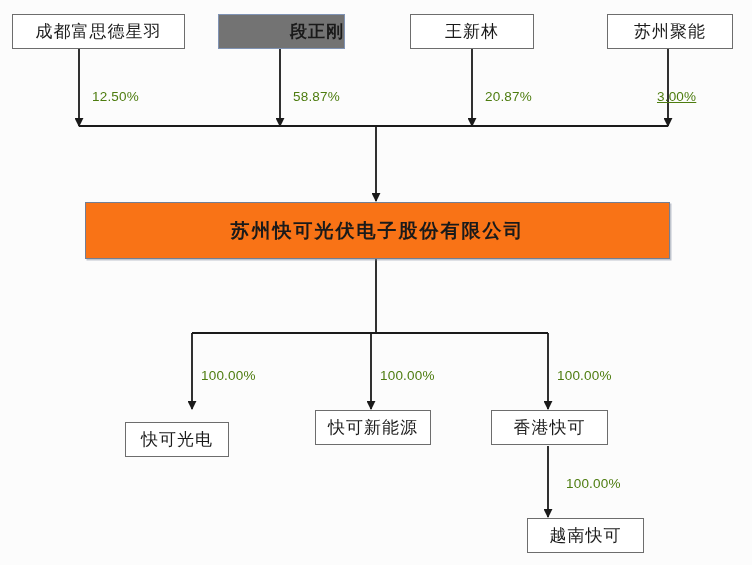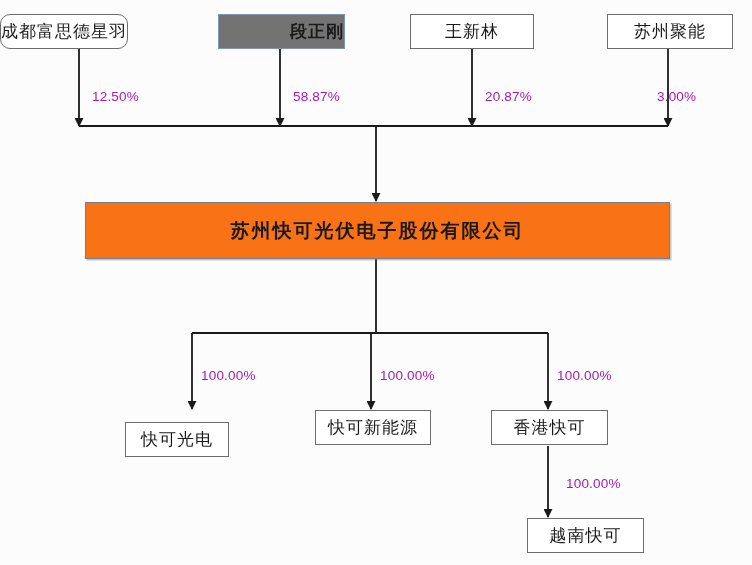--- a/index.html
+++ b/index.html
@@ -70,21 +70,21 @@
     top: 518px;
     height: 35px;
     margin-left: 36px;
   }
 
   
   .pct {
     position: absolute;
     font-family: "Liberation Sans", "DejaVu Sans", sans-serif;
     font-size: 13.5px;
-    color: #a21caf;
+    color: #4d7c0f;
     white-space: nowrap;
     letter-spacing: 0.2px;
     text-align: center;
   }
 </style>
 </head>
 <body>
 
 <div id="chart">
 
@@ -111,40 +111,40 @@
       <line x1="192" y1="333" x2="548" y2="333"></line>
 
       <line x1="192" y1="333" x2="192" y2="409" marker-end="url(#arrow)"></line>
       <line x1="371" y1="333" x2="371" y2="409" marker-end="url(#arrow)"></line>
       <line x1="548" y1="333" x2="548" y2="409" marker-end="url(#arrow)"></line>
 
       <line x1="548" y1="446" x2="548" y2="517" marker-end="url(#arrow)"></line>
     </g>
   </svg>
 
-  <div class="node shareholder" style="left:0; width:128px;border-radius:10px;">
+  <div class="node shareholder" style="left:12px; width:173px;">
     <span>成都富思德星羽</span>
   </div>
 
   <div class="node shareholder highlight" style="left:218px; width:127px;">
     <span>段正刚</span>
   </div>
 
   <div class="node shareholder" style="left:410px; width:124px;">
     <span>王新林</span>
   </div>
 
   <div class="node shareholder" style="left:607px; width:126px;">
     <span>苏州聚能</span>
   </div>
 
   <span class="pct" style="left:92px;  top:89px;">12.50%</span>
   <span class="pct" style="left:293px; top:89px;">58.87%</span>
   <span class="pct" style="left:485px; top:89px;">20.87%</span>
-  <span class="pct" style="left:657px; top:89px;">3.00%</span>
+  <span class="pct" style="left:657px; top:89px;text-decoration:underline;">3.00%</span>
 
   <div class="node company">
     <span>苏州快可光伏电子股份有限公司</span>
   </div>
 
   <div class="node sub" style="left:125px; width:104px;margin-top:12px;">
     <span>快可光电</span>
   </div>
 
   <div class="node sub" style="left:315px; width:116px;">

